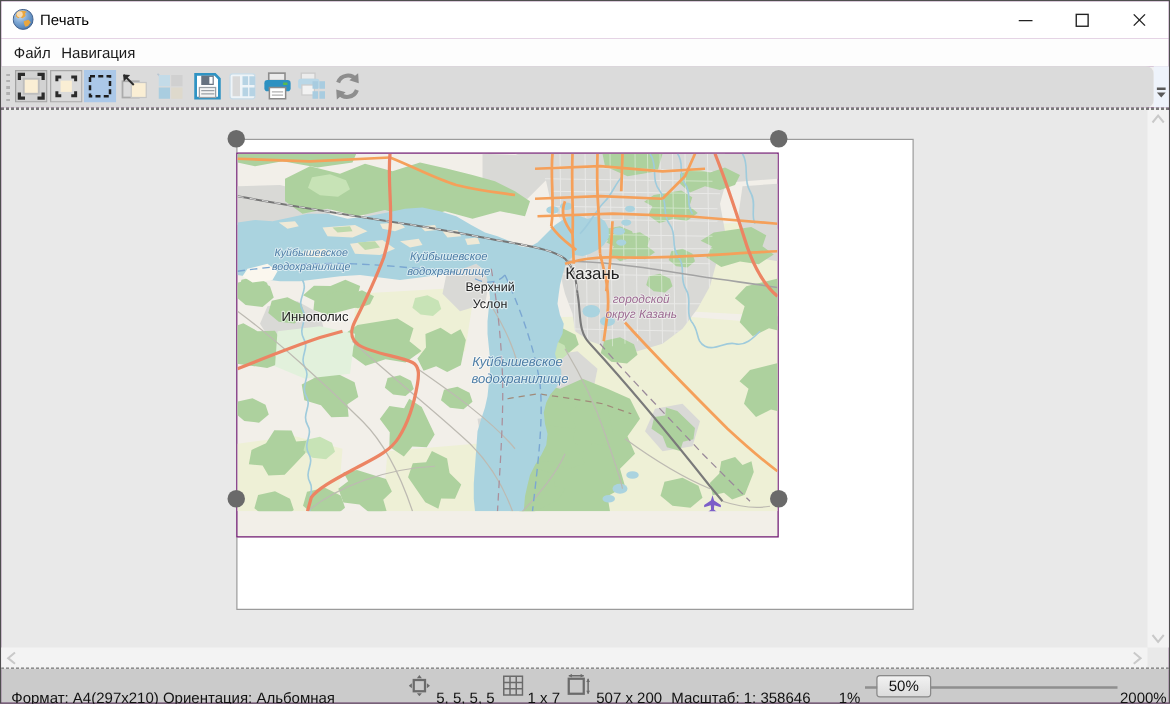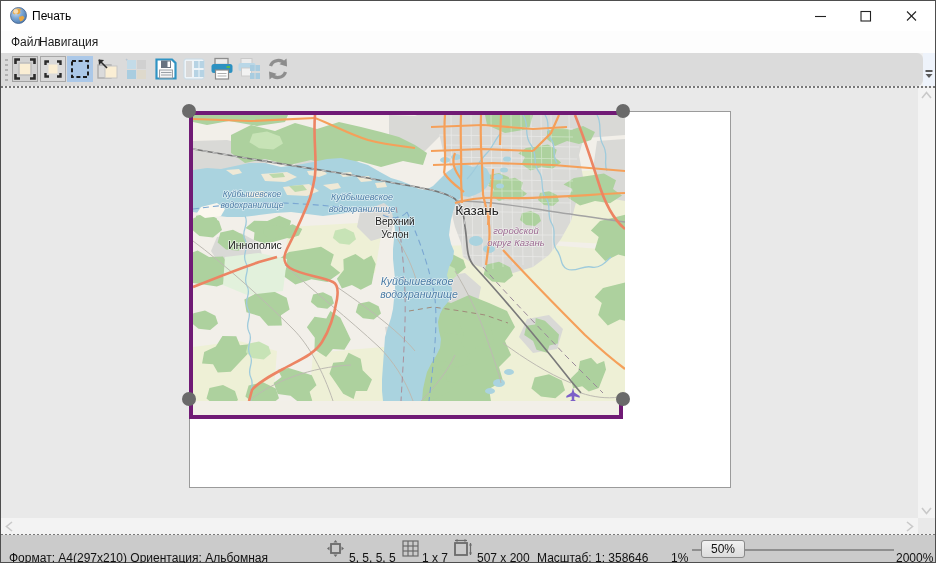--- a/index.html
+++ b/index.html
@@ -18,21 +18,21 @@
   .toolbar-band { position:absolute; left:0px; top:0px; width:922px; height:33px; background:#dbdbdb; border-radius:0 6px 6px 0; }
   .toolbar-overflow { position:absolute; left:922px; top:0; width:12px; height:33px; background:#eef3fb; }
   .tb-dots { position:absolute; left:4px; top:6px; width:3px; height:22px;
      background:repeating-linear-gradient(#b0b0b0 0 2px, transparent 2px 5px); }
   .dotted-sep { position:absolute; left:0; width:934px; height:2px;
      background:repeating-linear-gradient(90deg,#787878 0 2px, #f0f0f0 2px 4px); }
   .ticon { position:absolute; top:3px; width:26px; height:26px; }
   
   .canvas { position:absolute; left:0; top:87px; width:934px; height:447px; background:#e9e9e9; }
   .page { position:absolute; left:188px; top:23px; width:542px; height:377px; background:#ffffff; border:1px solid #9b9b9b; }
-  .mapwrap { position:absolute; left:188px; top:23px; width:434px; height:308px; border:4px solid #701a75; background:#f2efe8; }
+  .mapwrap { position:absolute; left:188px; top:34px; width:434px; height:308px; border:1px solid #701a75; background:#f2efe8; }
   .handle { position:absolute; width:14px; height:14px; border-radius:50%; background:#6a6a6a; }
   
   .vscroll { position:absolute; right:0px; top:0px; width:17px; height:430px; background:#f3f3f3; }
   .hscroll { position:absolute; left:0px; top:430px; width:917px; height:17px; background:#f3f3f3; }
   
   .statusbar { position:absolute; left:0; top:534px; width:934px; height:27px; background:#cbcbcb; font-size:12px; color:#111; }
   .statusbar .st { position:absolute; top:16px; white-space:pre; }
 </style>
 </head>
 <body>
@@ -54,21 +54,21 @@
     <span class="title-text">Печать</span>
     <svg class="winbtns" width="140" height="30" viewBox="0 0 140 30">
       <line x1="20" y1="15.5" x2="31" y2="15.5" stroke="#222" stroke-width="1.1"></line>
       <rect x="66" y="10.5" width="9.5" height="9.5" fill="none" stroke="#222" stroke-width="1.1"></rect>
       <line x1="112" y1="10.5" x2="121" y2="19.5" stroke="#222" stroke-width="1.1"></line>
       <line x1="121" y1="10.5" x2="112" y2="19.5" stroke="#222" stroke-width="1.1"></line>
     </svg>
   </div>
   <div class="menubar">
     <span style="left:10px">Файл</span>
-    <span style="left:38px">Навигация</span>
+    <span style="left:48px">Навигация</span>
   </div>
   <div class="toolbar">
     <div class="toolbar-band"></div>
     <div class="toolbar-overflow">
       <svg width="12" height="33" viewBox="0 0 12 33">
         <rect x="2.5" y="17" width="7" height="2" fill="#5a5a5a"></rect>
         <path d="M2.5,21 L9.5,21 L6,25 Z" fill="#5a5a5a"></path>
       </svg>
     </div>
     <div class="tb-dots"></div>

